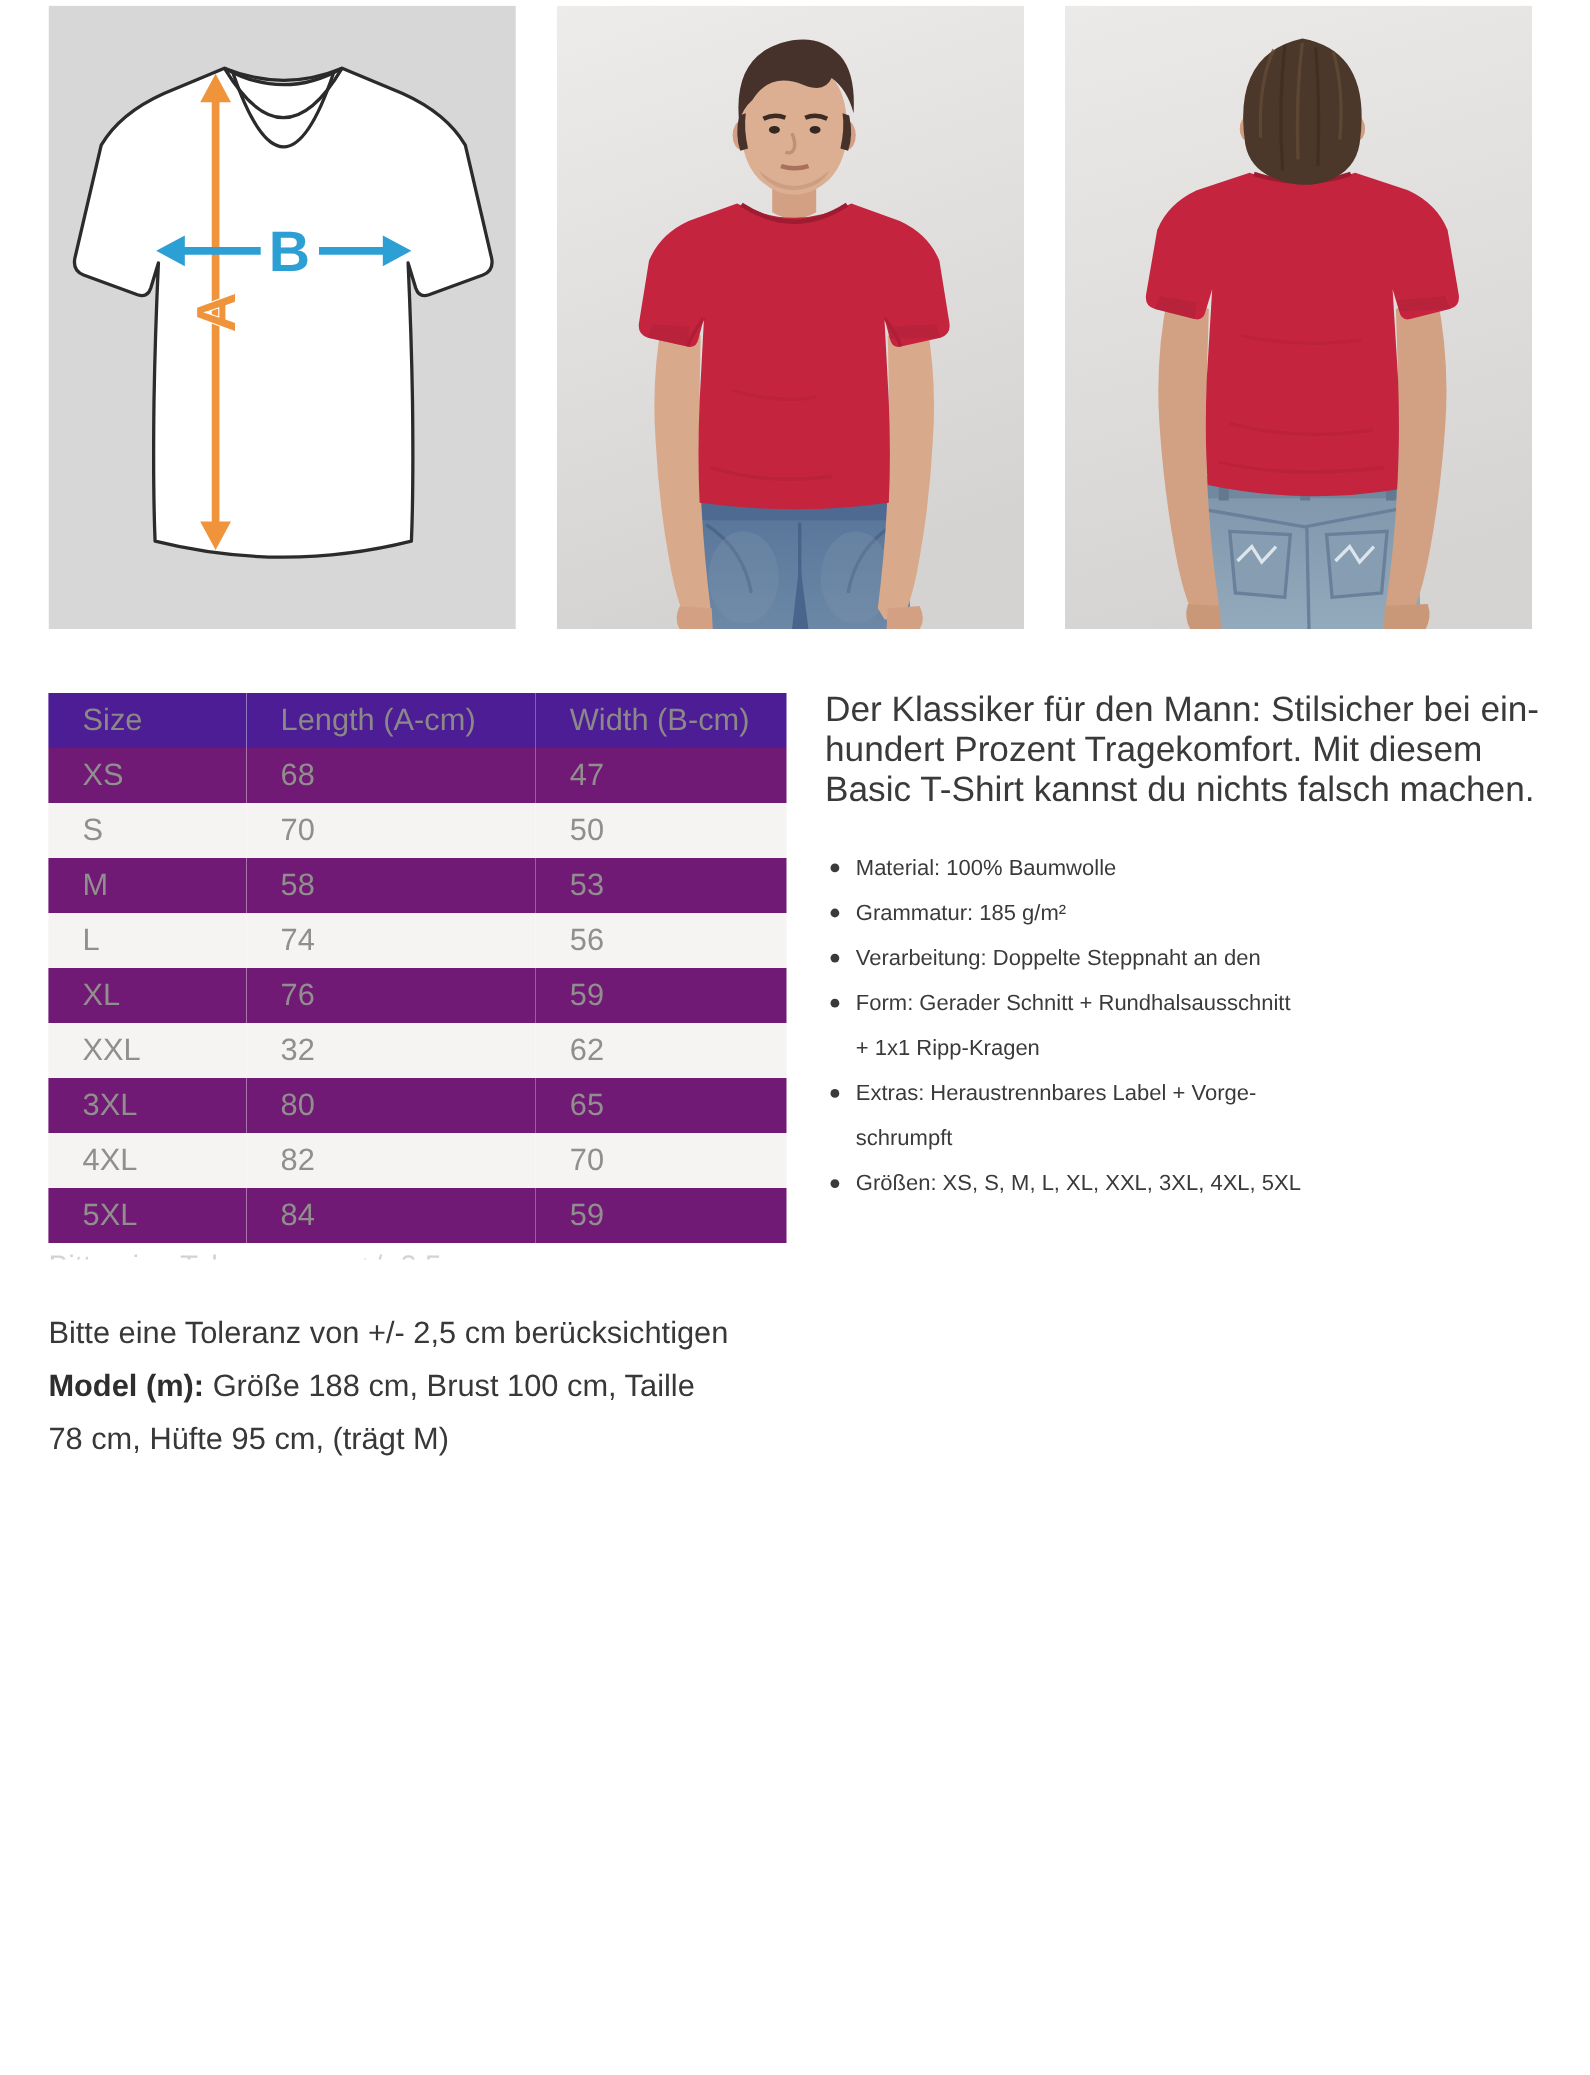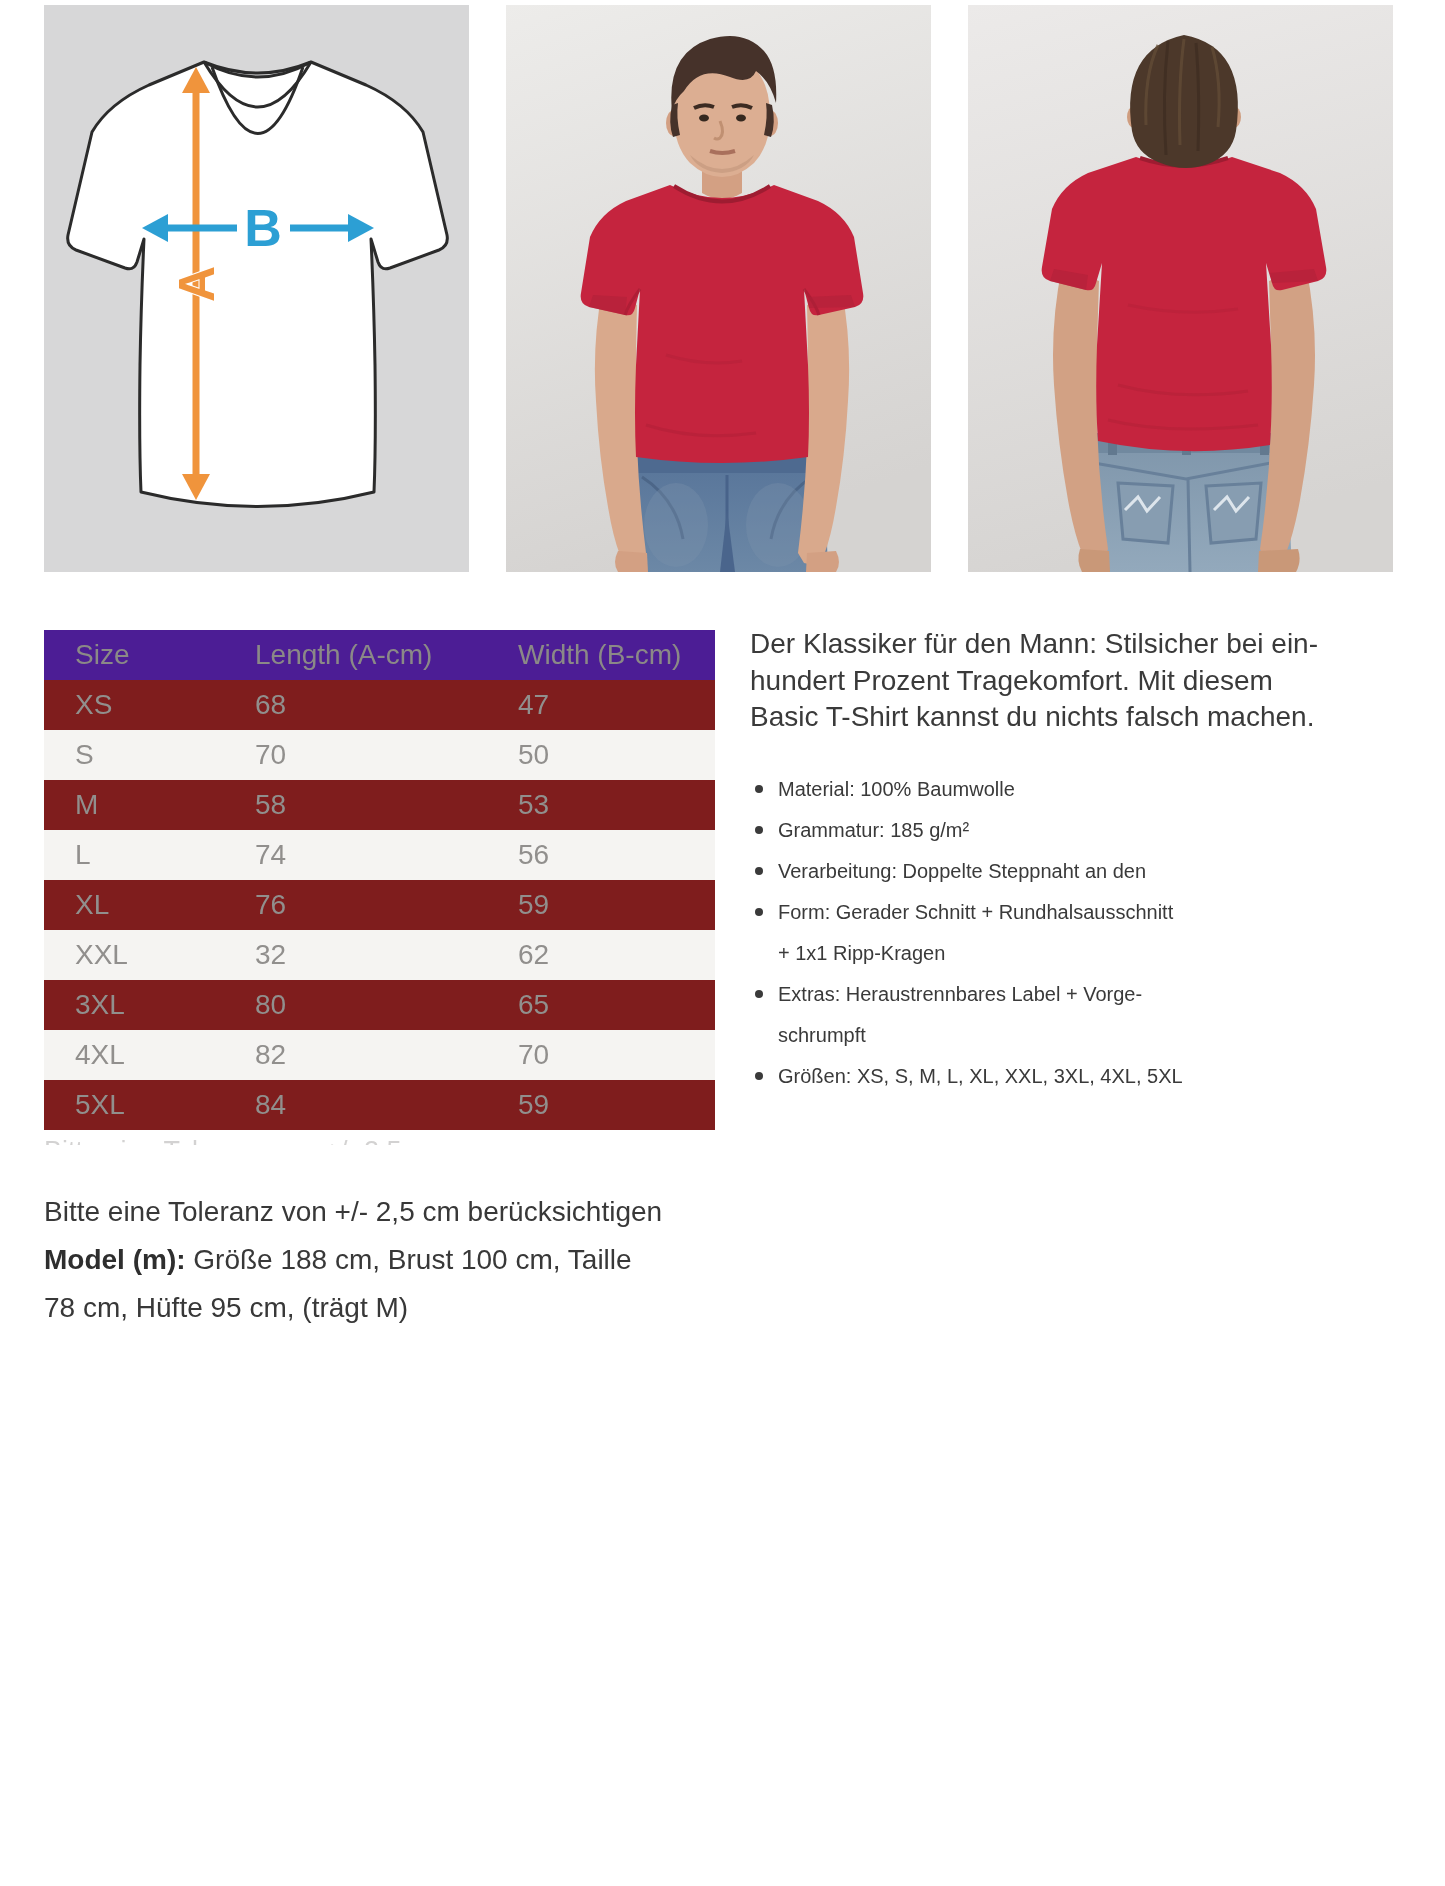--- a/index.html
+++ b/index.html
@@ -15,36 +15,36 @@
   
   .table-wrap { position:absolute; left:44px; top:630px; width:671px; }
   table.size-table { width:671px; border-collapse:collapse; table-layout:fixed; }
   table.size-table th, table.size-table td {
     height:50px; padding:0 0 0 31px; text-align:left; vertical-align:middle;
     font-size:28px; font-weight:400; white-space:nowrap; overflow:hidden;
   }
   table.size-table thead tr { background:#4c1d95; }
   table.size-table th { color:#8b8987; }
   table.size-table td { color:#918f8d; }
-  table.size-table tbody tr.row-dark  { background:#7f1d1d; }
+  table.size-table tbody tr.row-dark  { background:#701a75; }
   table.size-table tbody tr.row-light { background:#f5f4f2; }
 
   
   .clipped-artifact { position:absolute; left:44px; top:1136px; width:592px; height:9px;
     overflow:hidden; opacity:.38; }
   .clipped-artifact span { display:block; font-size:27px; line-height:30px; color:#8e8c8a; }
 
   
   .tolerance { position:absolute; left:44px; top:1188px; width:720px;
     font-size:28px; line-height:48px; color:#383838; }
   .tolerance strong { font-weight:700; color:#2e2e2e; }
 
   
   .desc { position:absolute; left:750px; top:626px; width:680px; color:#3a3a3a; }
-  .desc-intro { font-size:28px; line-height:36.5px; }
+  .desc-intro { font-size:32px; line-height:36.5px; }
   .feature-list { list-style:none; margin-top:33px; }
   .feature-list li { position:relative; padding-left:28px; font-size:20px; line-height:41px; }
   .feature-list li::before { content:""; position:absolute; left:5px; top:16px;
     width:8px; height:8px; border-radius:50%; background:#3a3a3a; }
 </style>
 </head>
 <body>
 
 <div class="page">
 

